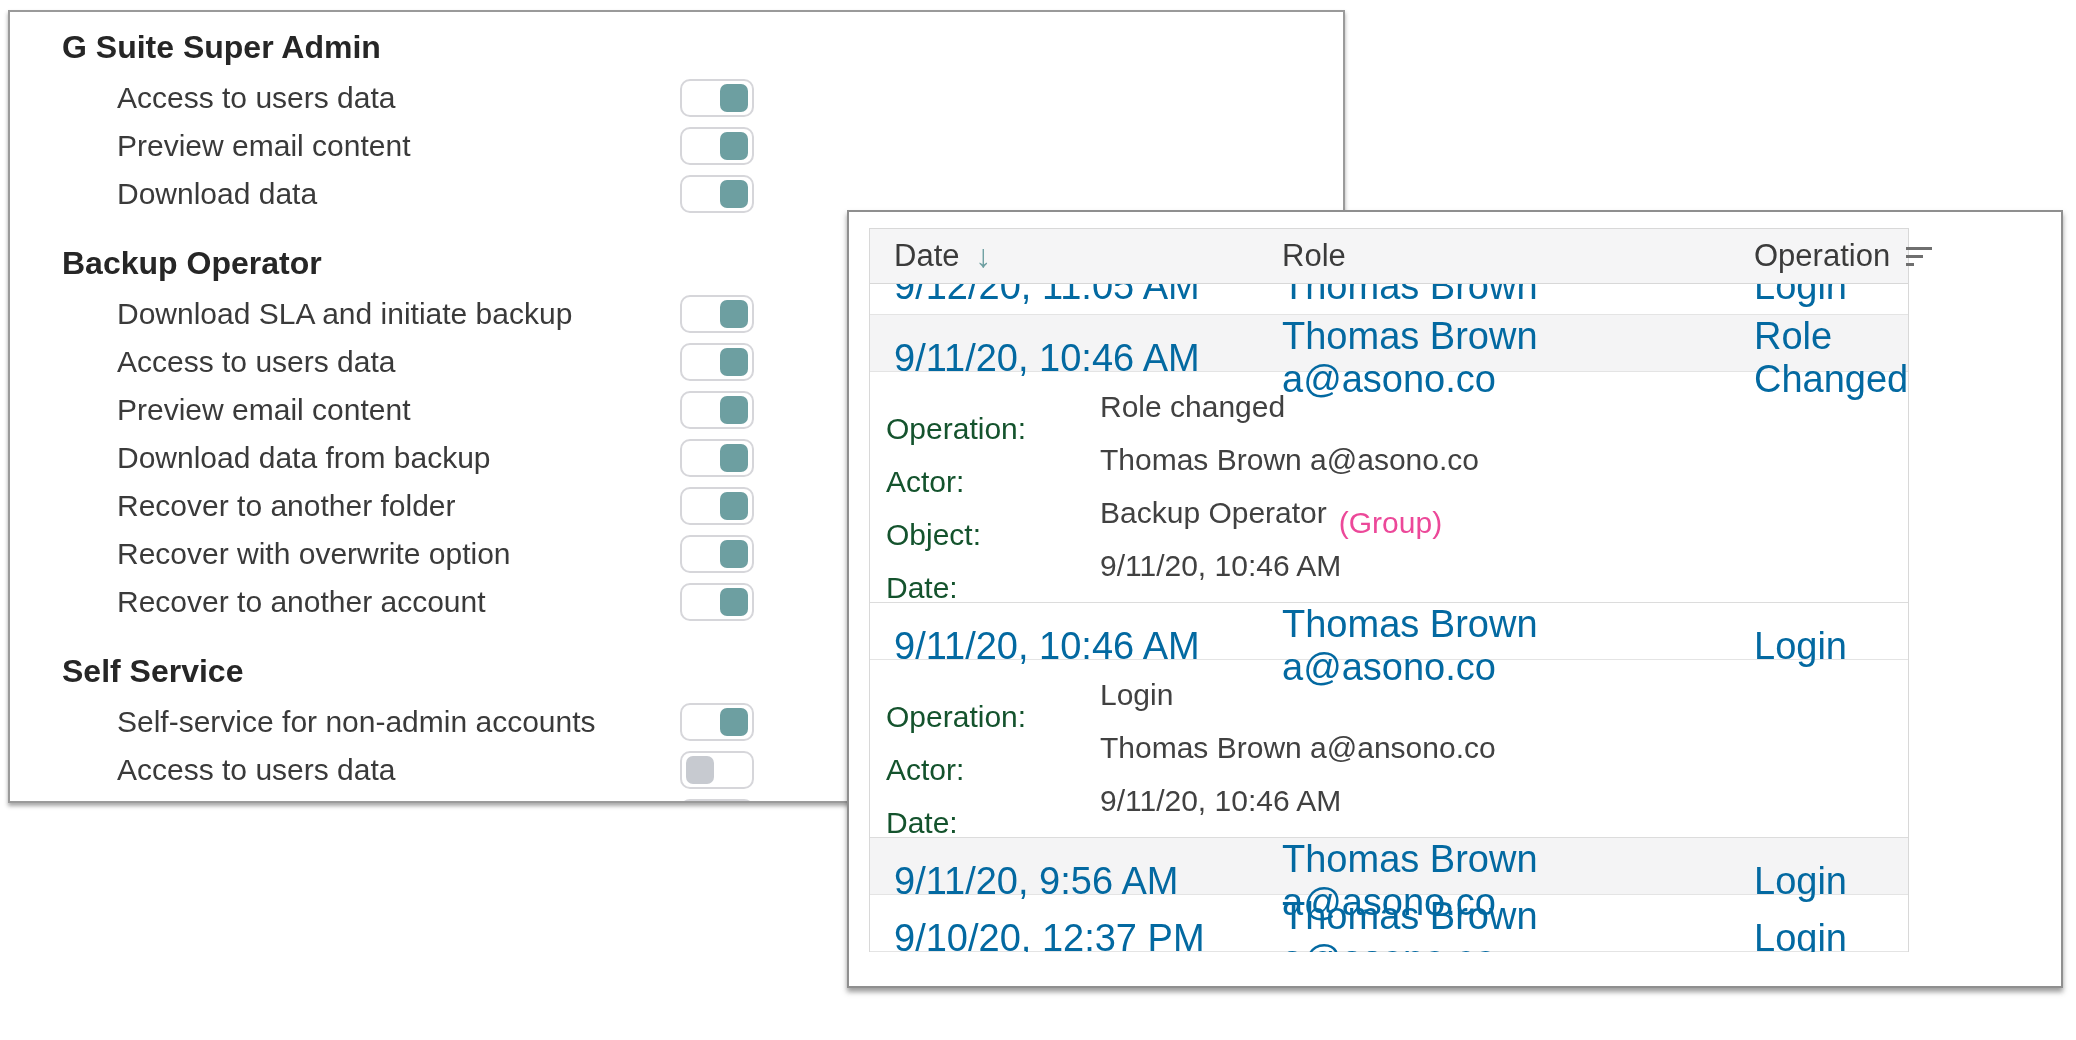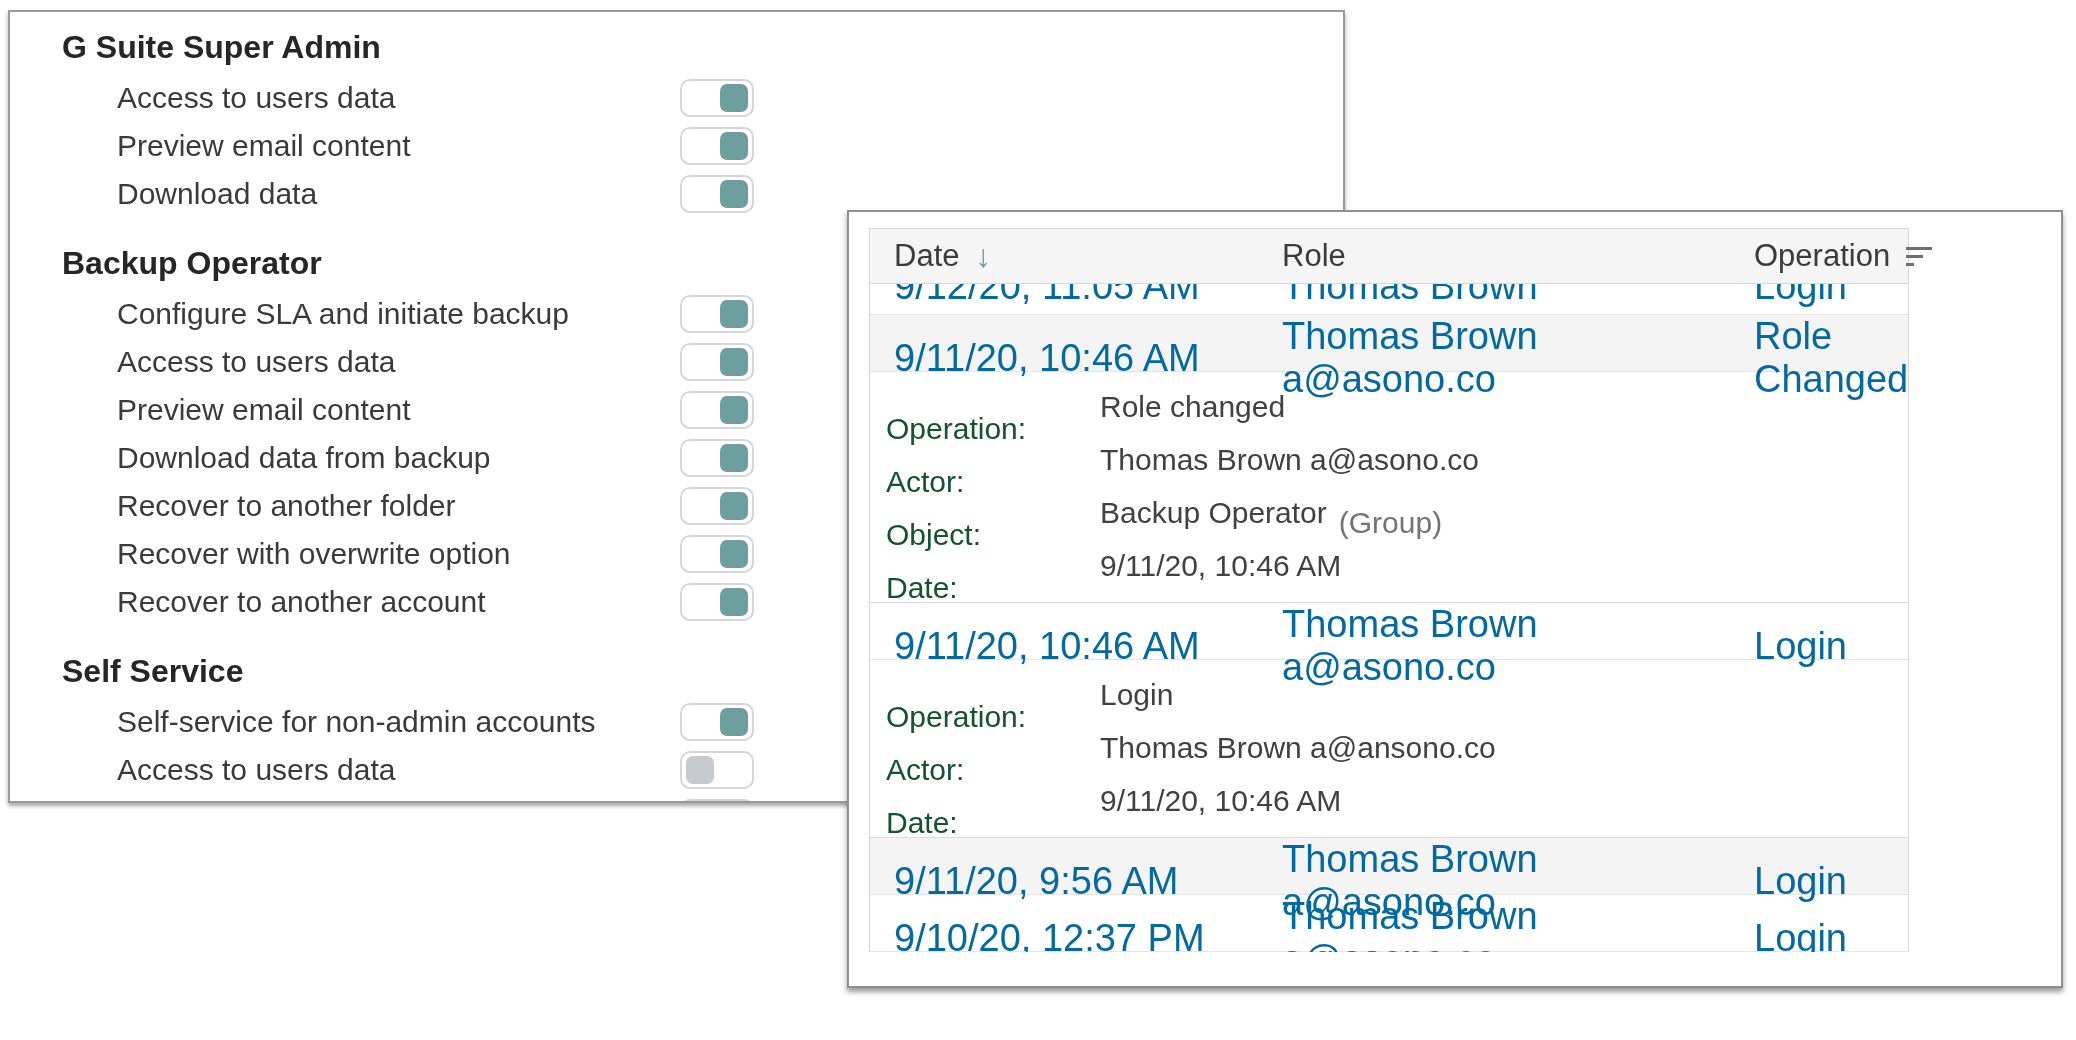--- a/index.html
+++ b/index.html
@@ -51,21 +51,21 @@
   .row.clipped { margin-top:-26px; }
   .chev-cell { display:flex; justify-content:center; }
   .chev { width:15px; height:15px; border-right:3px solid #2e2e2e;
           border-bottom:3px solid #2e2e2e; transform:rotate(45deg) translate(-2px,-2px); }
   .chev.up { transform:rotate(-135deg) translate(-4px,-4px); }
 
   .details { padding:8px 0 10px 16px; background:#fff; border-bottom:1px solid #dcdcdc; }
   .detail-line { display:flex; align-items:center; height:53px; font-size:30px; }
   .detail-label { width:214px; color:#14532d; flex:none;margin-top:44px; }
   .detail-value { color:#414141; }
-  .detail-note { color:#737373; margin-left:12px;margin-top:20px; }
+  .detail-note { color:#ec4899; margin-left:12px;margin-top:20px; }
 </style>
 </head>
 <body>
 
 <div class="perm-panel">
   <div class="perm-inner">
 
     <div class="sec-title">G Suite Super Admin</div>
     <div class="perm-row">
       <span class="perm-label">Access to users data</span>
@@ -81,21 +81,21 @@
     </div>
     <div class="perm-row">
       <span class="perm-label">Download data</span>
       <span class="toggle on">
           <span class="knob"></span>
         </span>
     </div>
 
     <div class="sec-title">Backup Operator</div>
     <div class="perm-row">
-      <span class="perm-label">Configure SLA and initiate backup</span>
+      <span class="perm-label">Download SLA and initiate backup</span>
       <span class="toggle on">
           <span class="knob"></span>
         </span>
     </div>
     <div class="perm-row">
       <span class="perm-label">Access to users data</span>
       <span class="toggle on">
           <span class="knob"></span>
         </span>
     </div>

